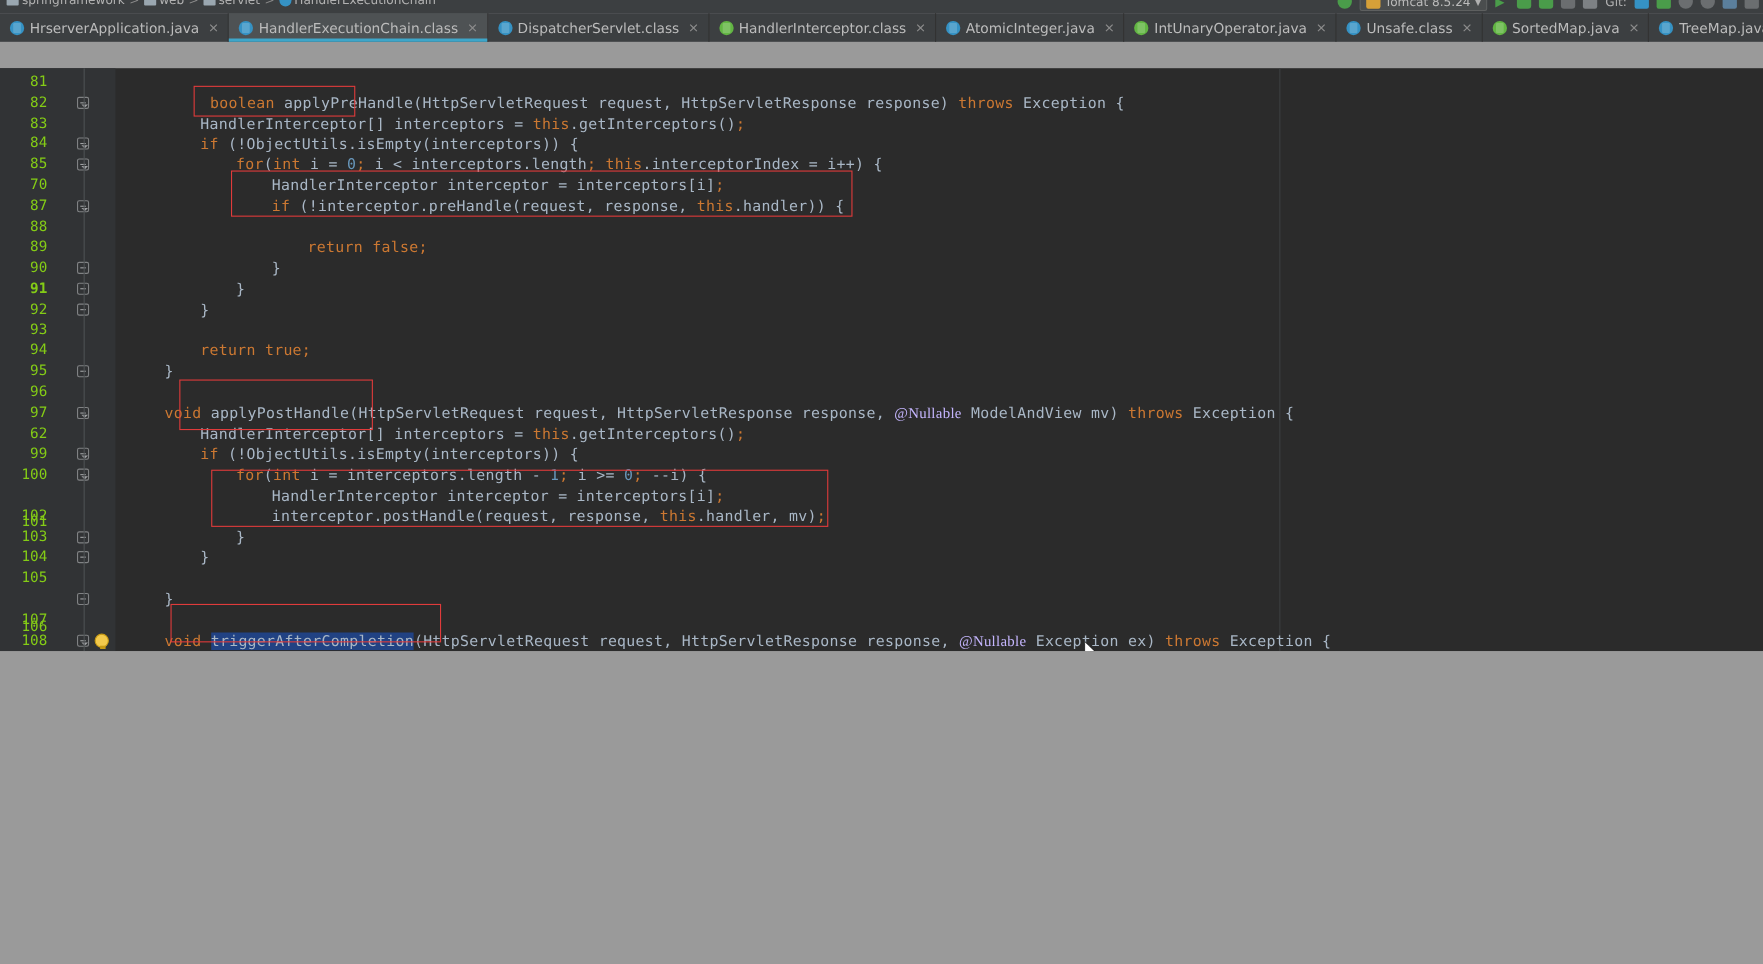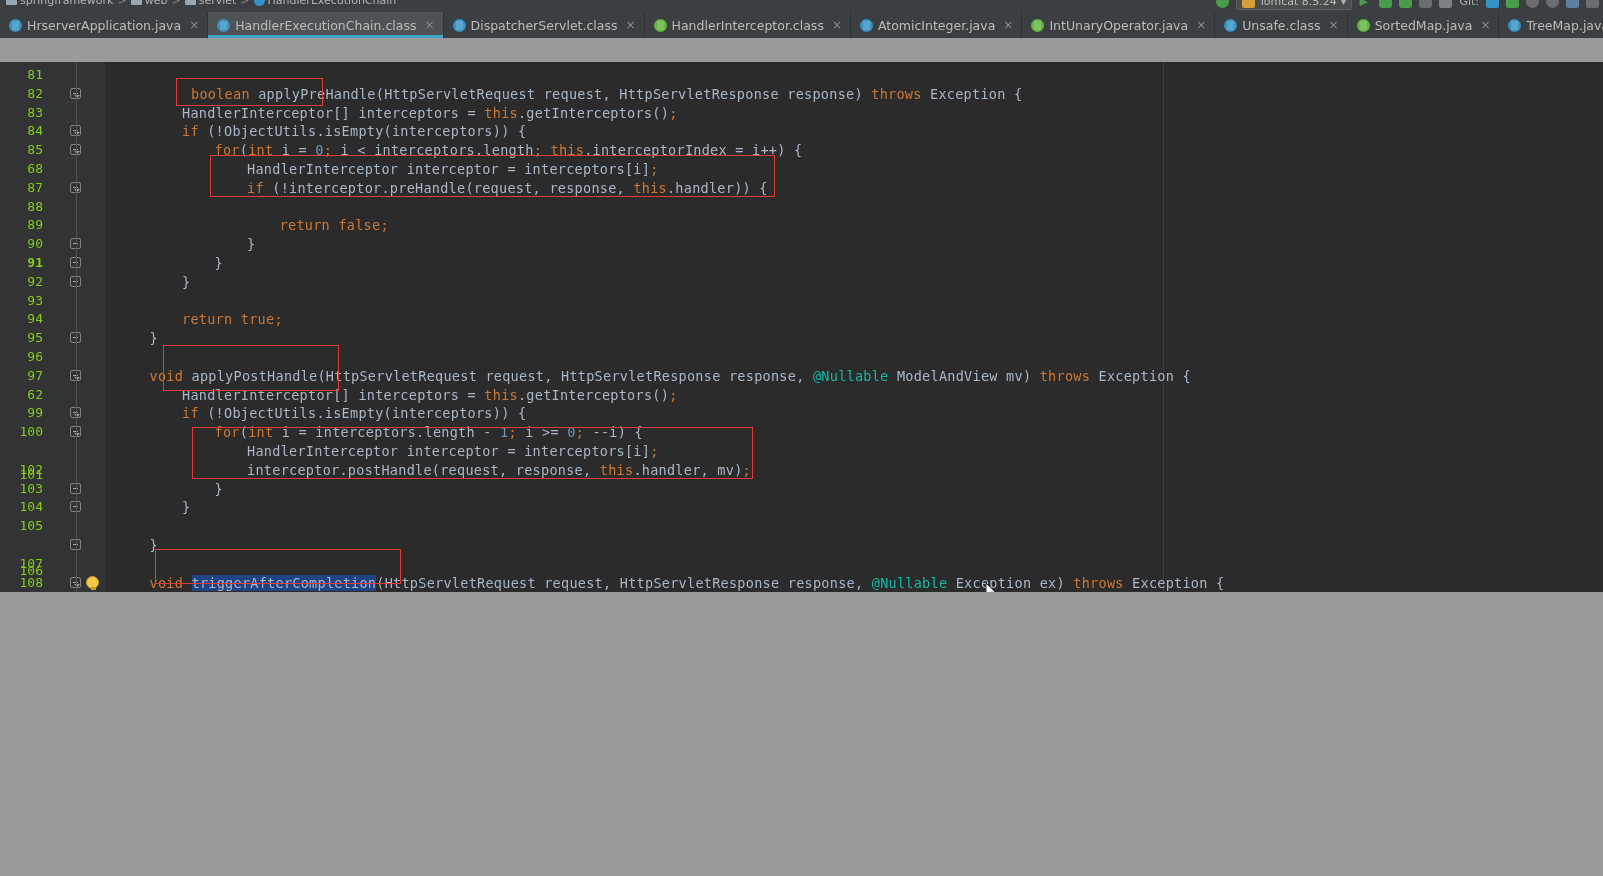--- a/index.html
+++ b/index.html
@@ -143,21 +143,21 @@
   }
   .line {
     position: absolute; left: 0; white-space: pre;
     font-family: "DejaVu Sans Mono", monospace;
     font-size: 13.5px;
     color: #a9b7c6;
     letter-spacing: 0.02em;
   }
   .kw  { color: #cc7832; }
   .num { color: #6897bb; }
-  .ann { color: #14b8a6; }
+  .ann { color: #c4b5fd; font-family: Liberation Serif, serif; }
   .plain { color: #a9b7c6; }
   .semi { color: #cc7832; }
   .hl-search { background: #32593d; }
   .hl-select { background: #214283; color: #a9b7c6; }
 
   
   .rect {
     position: absolute; border: 1.5px solid #e03b3b;
     pointer-events: none;
   }
@@ -272,21 +272,21 @@
   <div class="editor">
     <div class="gutter" id="gutter">
         <div class="lno" style="top: 4px;">81</div>
         <div class="lno" style="top: 22.8px;">82</div>
         <div class="fold tri" style="top: 25.8px;"></div>
         <div class="lno" style="top: 41.6px;">83</div>
         <div class="lno" style="top: 60.4px;">84</div>
         <div class="fold tri" style="top: 63.4px;"></div>
         <div class="lno" style="top: 79.2px;">85</div>
         <div class="fold tri" style="top: 82.2px;"></div>
-        <div class="lno" style="top: 98px;">68</div>
+        <div class="lno" style="top: 98px;">70</div>
         <div class="lno" style="top: 116.8px;">87</div>
         <div class="fold tri" style="top: 119.8px;"></div>
         <div class="lno" style="top: 135.6px;">88</div>
         <div class="lno" style="top: 154.4px;">89</div>
         <div class="lno" style="top: 173.2px;">90</div>
         <div class="fold minus" style="top: 176.2px;"></div>
         <div class="lno" style="top: 192px; font-weight: bold;">91</div>
         <div class="fold minus" style="top: 195px;"></div>
         <div class="lno" style="top: 210.8px;">92</div>
         <div class="fold minus" style="top: 213.8px;"></div>

